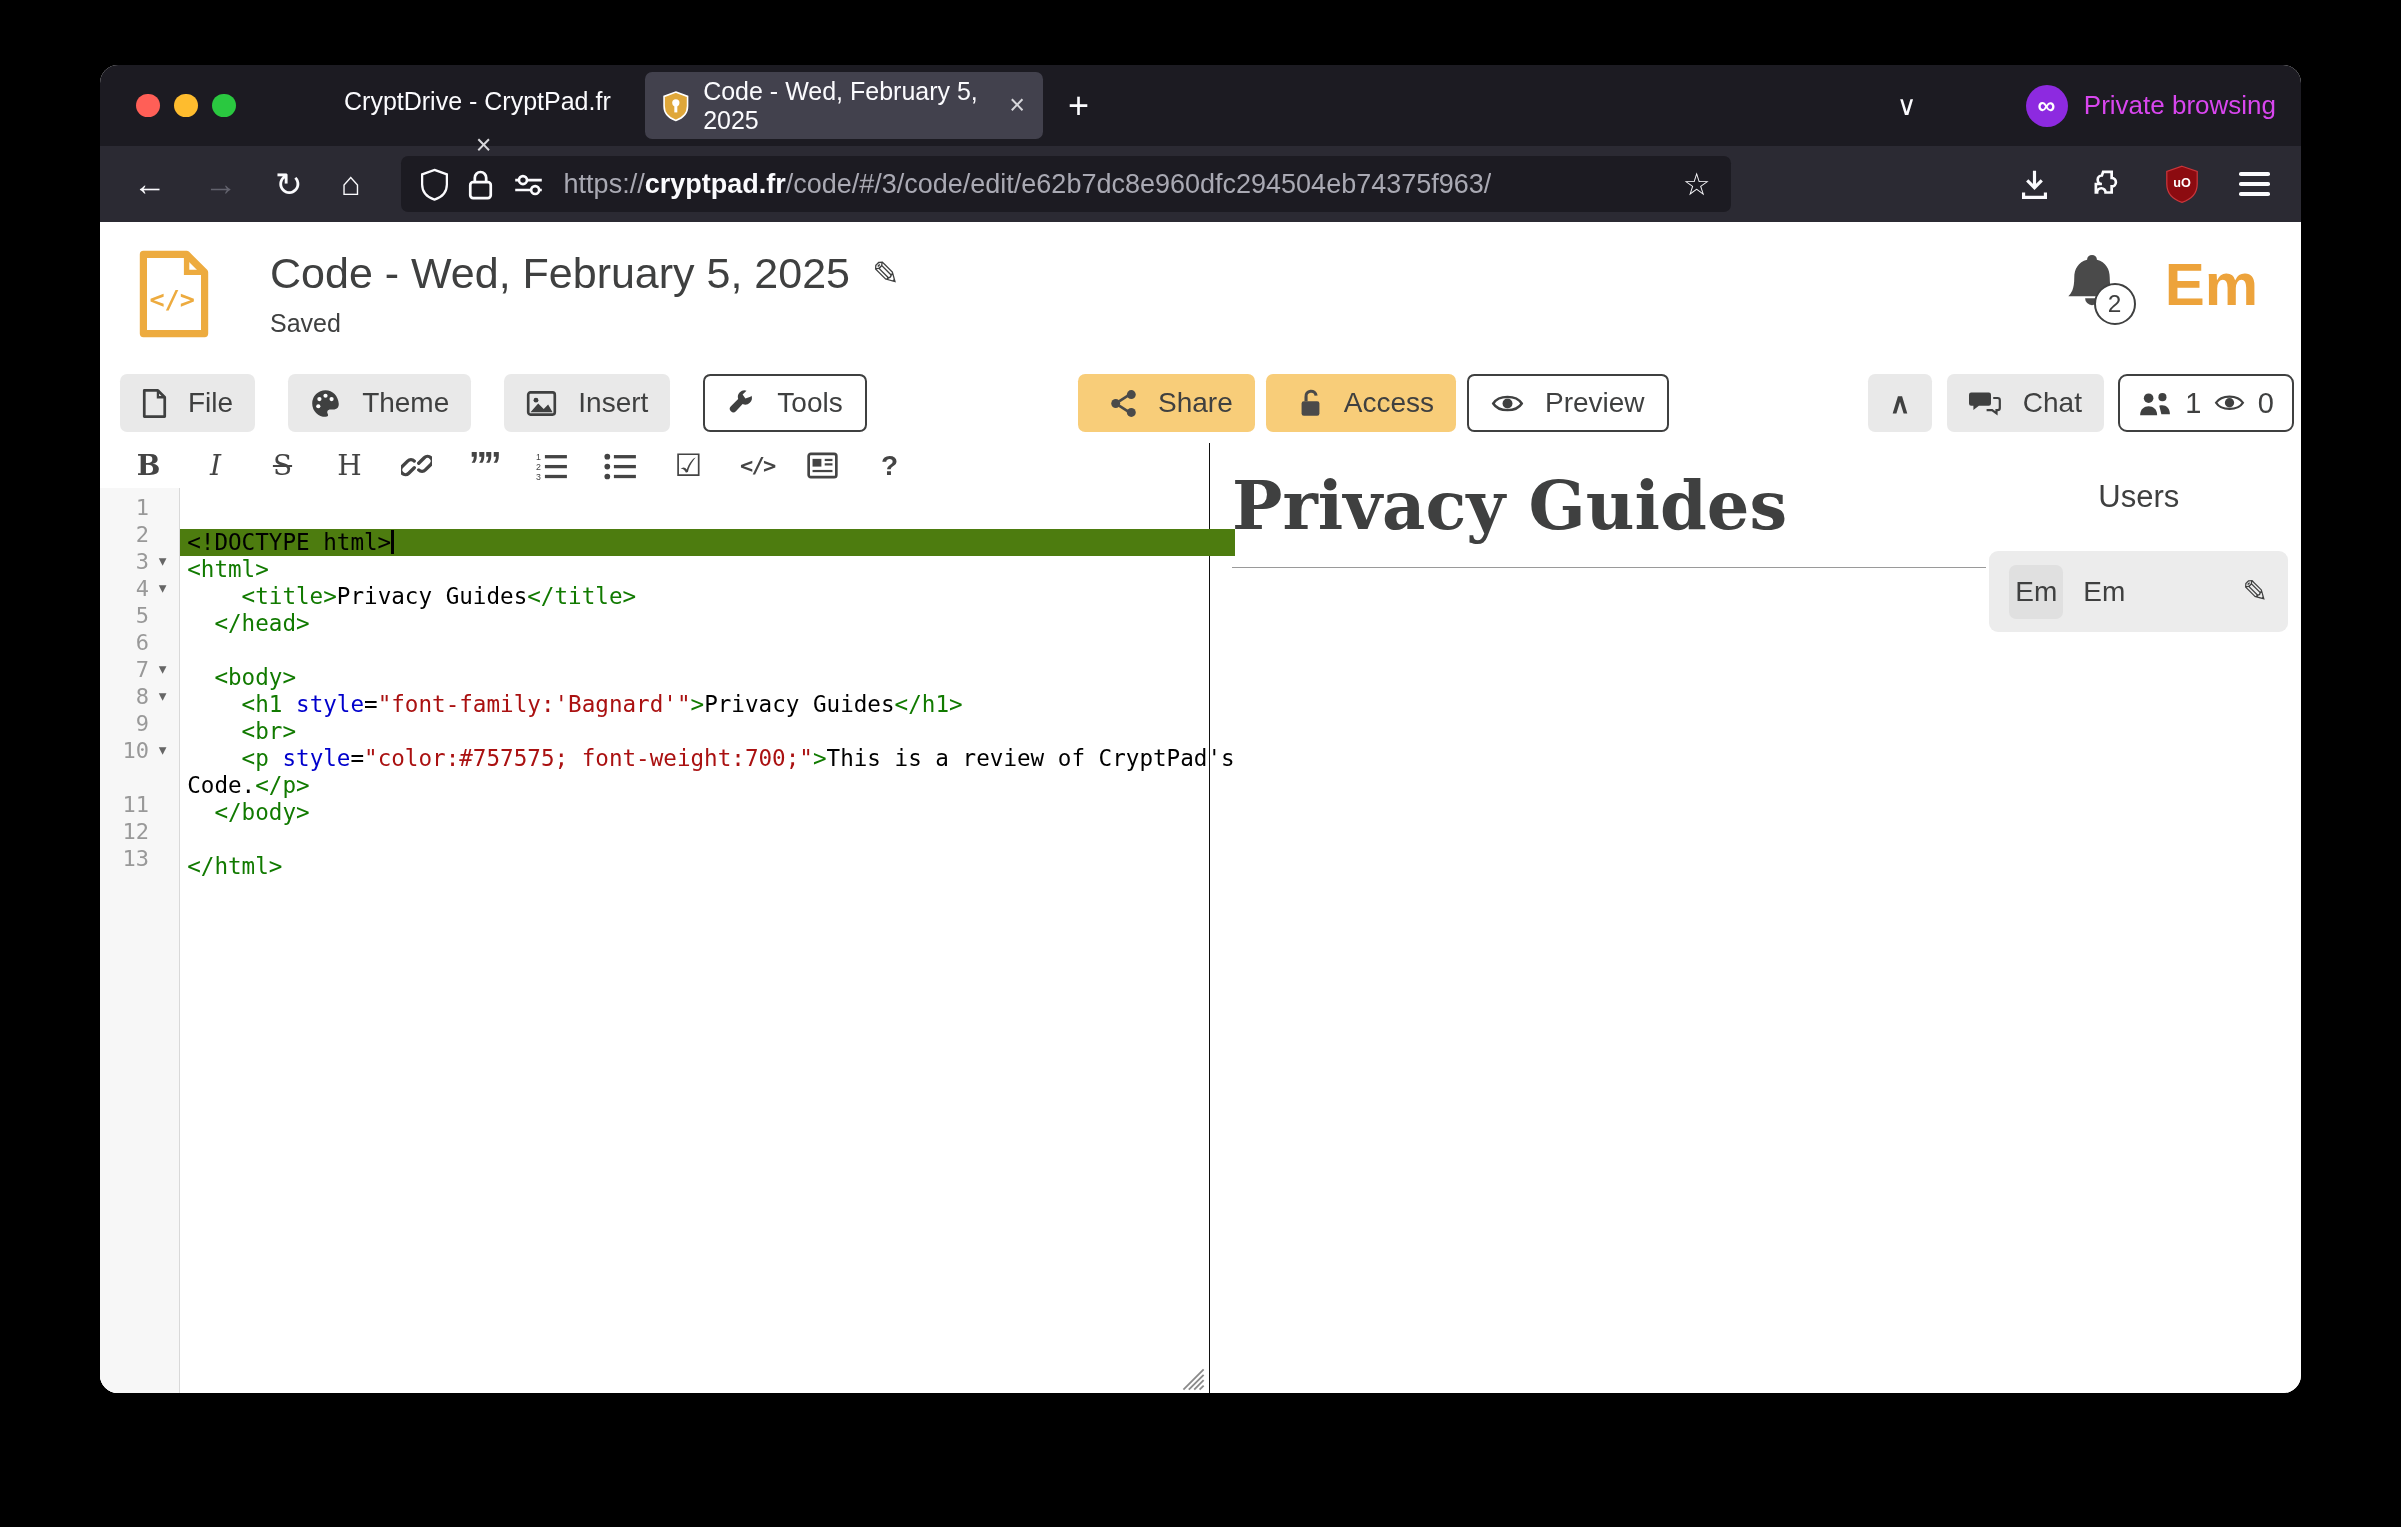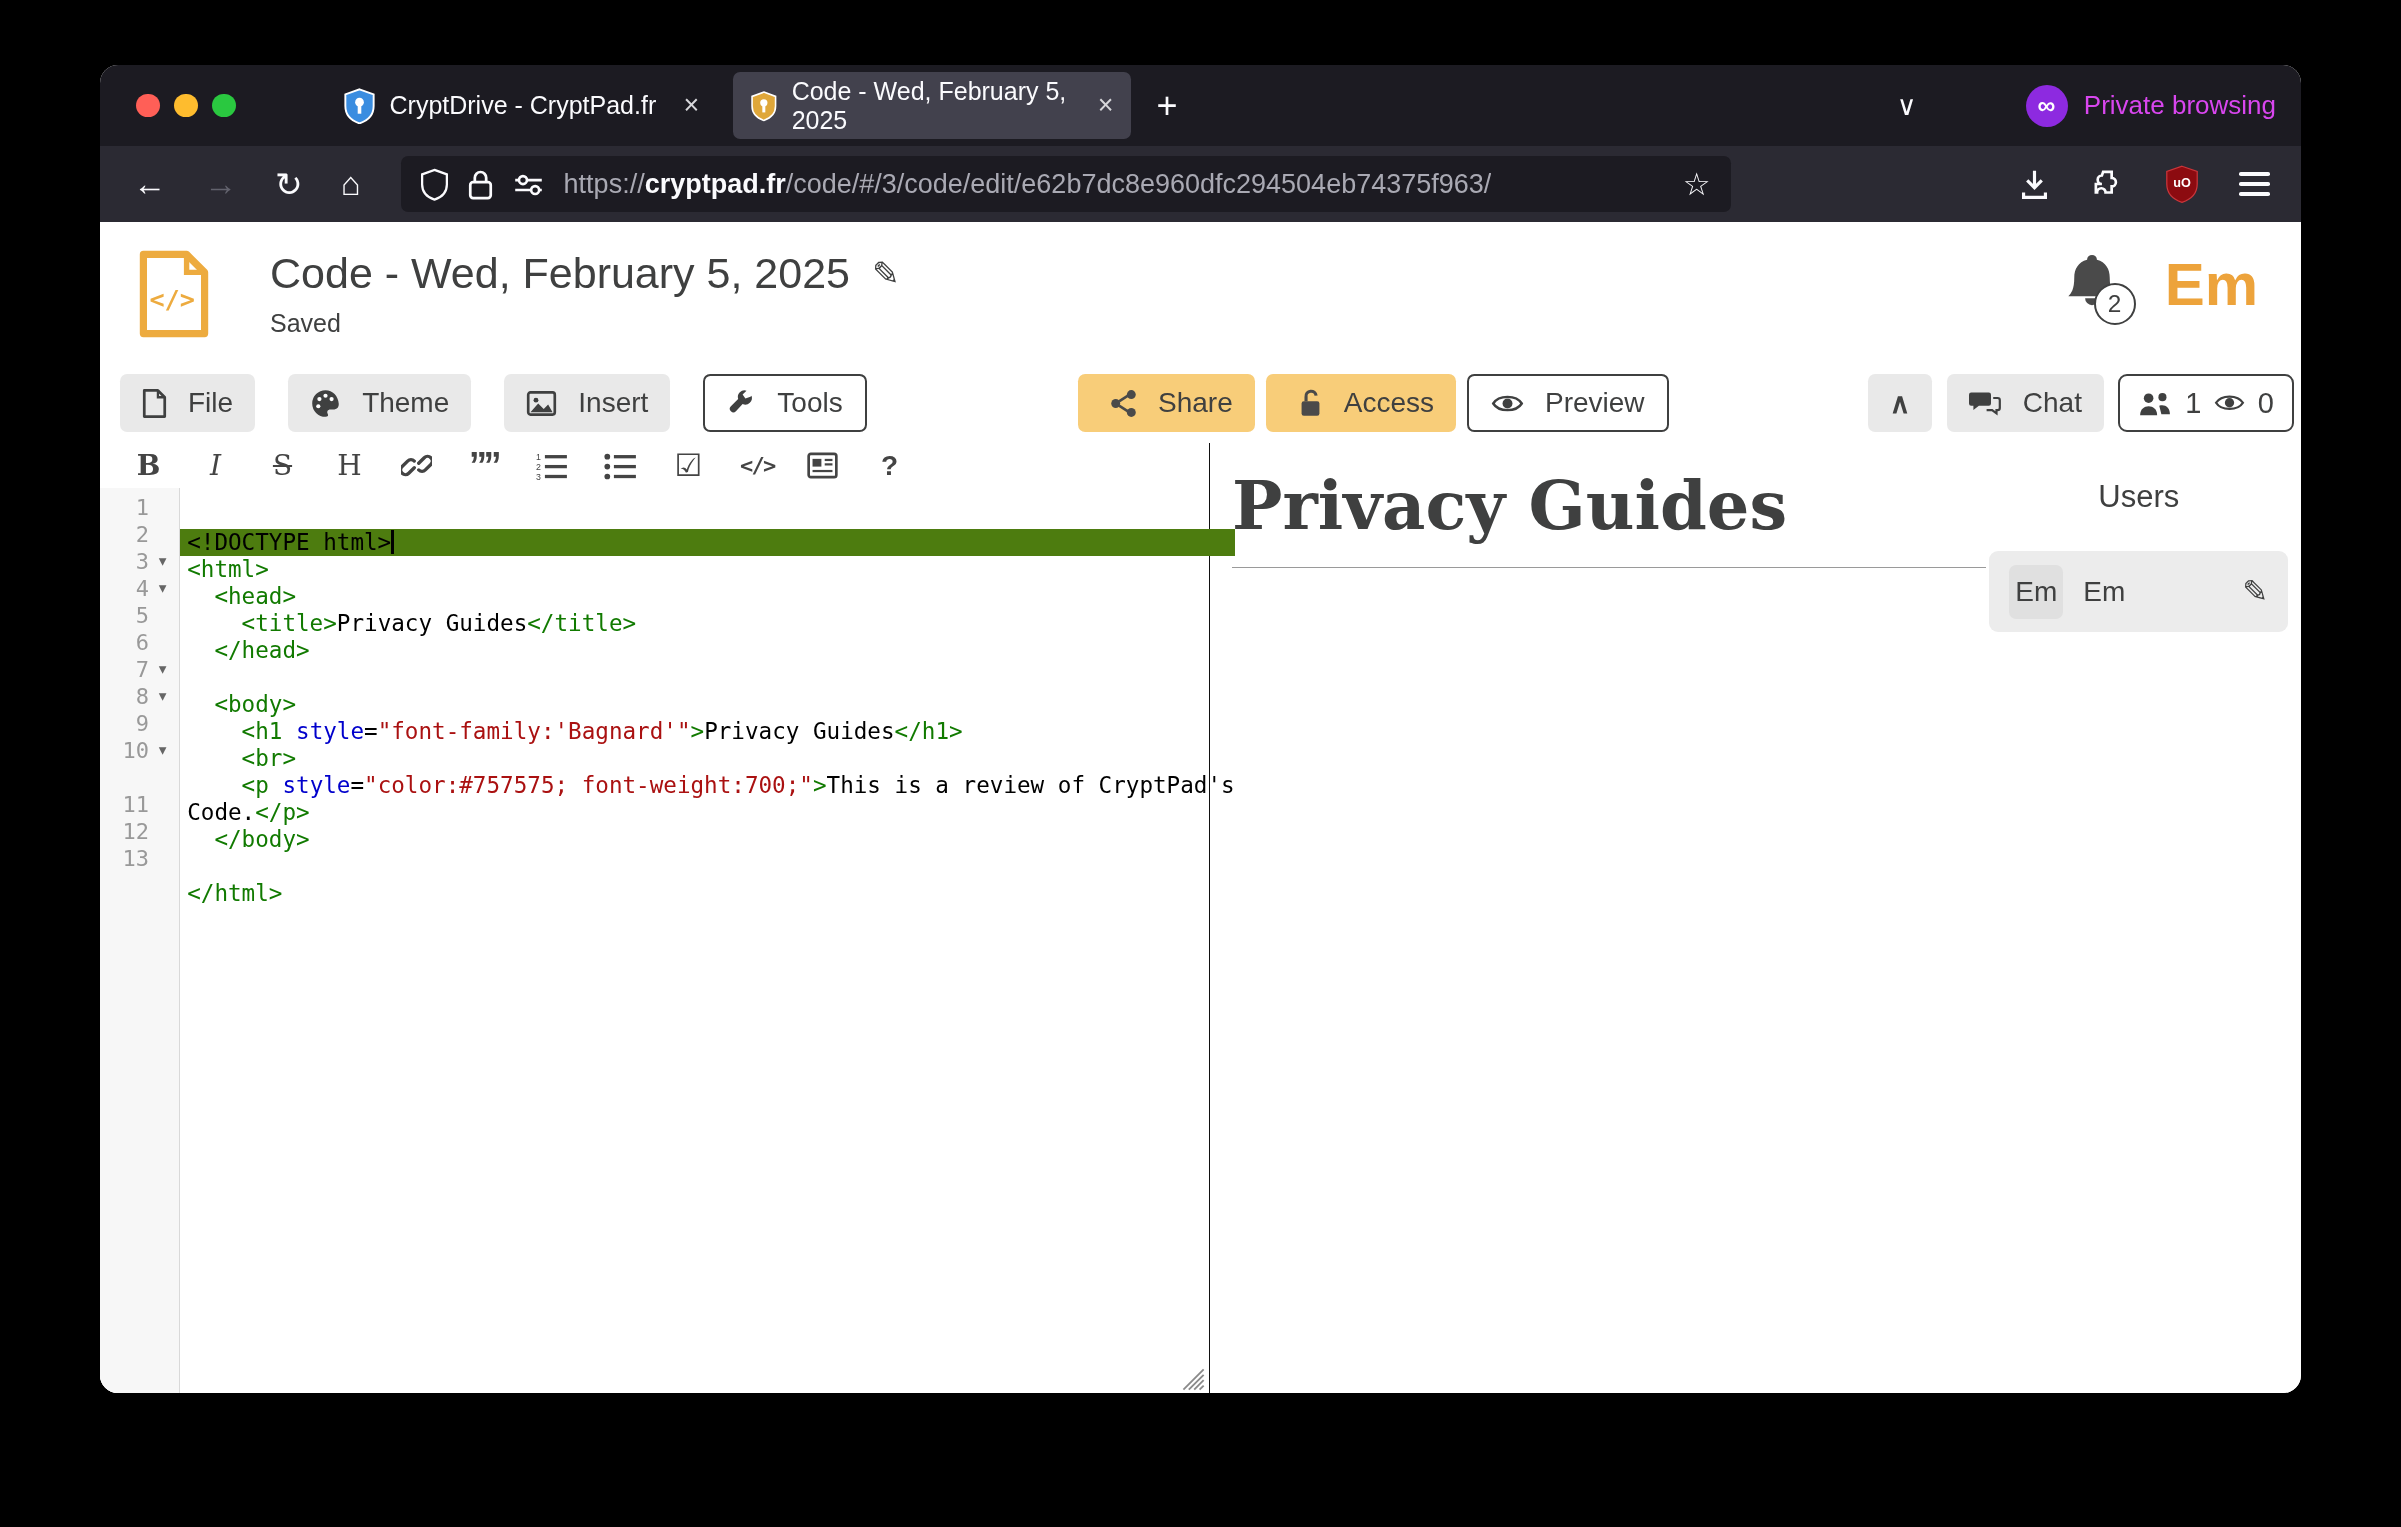--- a/index.html
+++ b/index.html
@@ -5,21 +5,21 @@
   * { box-sizing: border-box; margin: 0; padding: 0; }
   html,body { width:2401px; height:1527px; background:#000; font-family:"Liberation Sans",sans-serif; }
   .window { position:absolute; left:100px; top:65px; width:2201px; height:1328px; border-radius:18px; overflow:hidden; background:#fff; }
 
   
   .tabbar { height:81px; background:#1c1b22; display:flex; align-items:center; }
   .traffic { display:flex; gap:14.5px; padding-left:36px; width:154px; }
   .traffic span { width:23.5px; height:23.5px; border-radius:50%; display:block; }
   .tl-red{background:#ff5f57}.tl-yellow{background:#febc2e}.tl-green{background:#2ac840}
   .tab { display:flex; align-items:center; gap:14.5px; height:67px; padding:0 18px; border-radius:7.2px; color:#fbfbfe; font-size:25px; }
-  .tab.inactive { margin-left:72px; }
+  .tab.inactive { margin-left:72px;flex-direction:column; }
   .tab.active { background:#42414d; margin-left:16.3px; width:398px; }
   .tab .close { font-size:27px; color:#d7d7db; margin-left:12.7px; }
   .newtab { color:#fbfbfe; font-size:36px; font-weight:300; margin-left:25px; }
   .tab-right { margin-left:auto; display:flex; align-items:center; padding-right:25px; }
   .chev { color:#fbfbfe; font-size:27px; margin-right:109px; }
   .priv-badge { width:42px; height:42px; border-radius:50%; background:#8d2ae0; color:#fff; display:flex; align-items:center; justify-content:center; font-size:25px; font-weight:bold; margin-right:16.3px; }
   .priv-label { color:#d946ef; font-size:26px; }
 
   
   .navbar { height:76px; background:#2b2a33; display:flex; align-items:center; }
@@ -386,21 +386,20 @@
                 <span class="fold"></span>
               </div>
               <div class="gut-row">
                 <span class="lnum">13</span>
                 <span class="fold"></span>
               </div>
             </div>
           <div class="code-lines">
               <div class="code-row active"><span class="seg-p">&lt;!DOCTYPE html&gt;</span><span class="caret"></span></div>
               <div class="code-row"><span class="seg-t">&lt;html&gt;</span></div>
-              <div class="code-row"><span class="seg-p">  </span><span class="seg-t">&lt;head&gt;</span></div>
               <div class="code-row"><span class="seg-p">    </span><span class="seg-t">&lt;title&gt;</span><span class="seg-p">Privacy Guides</span><span class="seg-t">&lt;/title&gt;</span></div>
               <div class="code-row"><span class="seg-p">  </span><span class="seg-t">&lt;/head&gt;</span></div>
               <div class="code-row"></div>
               <div class="code-row"><span class="seg-p">  </span><span class="seg-t">&lt;body&gt;</span></div>
               <div class="code-row"><span class="seg-p">    </span><span class="seg-t">&lt;h1 </span><span class="seg-a">style</span><span class="seg-p">=</span><span class="seg-s">"font-family:'Bagnard'"</span><span class="seg-t">&gt;</span><span class="seg-p">Privacy Guides</span><span class="seg-t">&lt;/h1&gt;</span></div>
               <div class="code-row"><span class="seg-p">    </span><span class="seg-t">&lt;br&gt;</span></div>
               <div class="code-row"><span class="seg-p">    </span><span class="seg-t">&lt;p </span><span class="seg-a">style</span><span class="seg-p">=</span><span class="seg-s">"color:#757575; font-weight:700;"</span><span class="seg-t">&gt;</span><span class="seg-p">This is a review of CryptPad's</span></div>
               <div class="code-row"><span class="seg-p">Code.</span><span class="seg-t">&lt;/p&gt;</span></div>
               <div class="code-row"><span class="seg-p">  </span><span class="seg-t">&lt;/body&gt;</span></div>
               <div class="code-row"></div>

